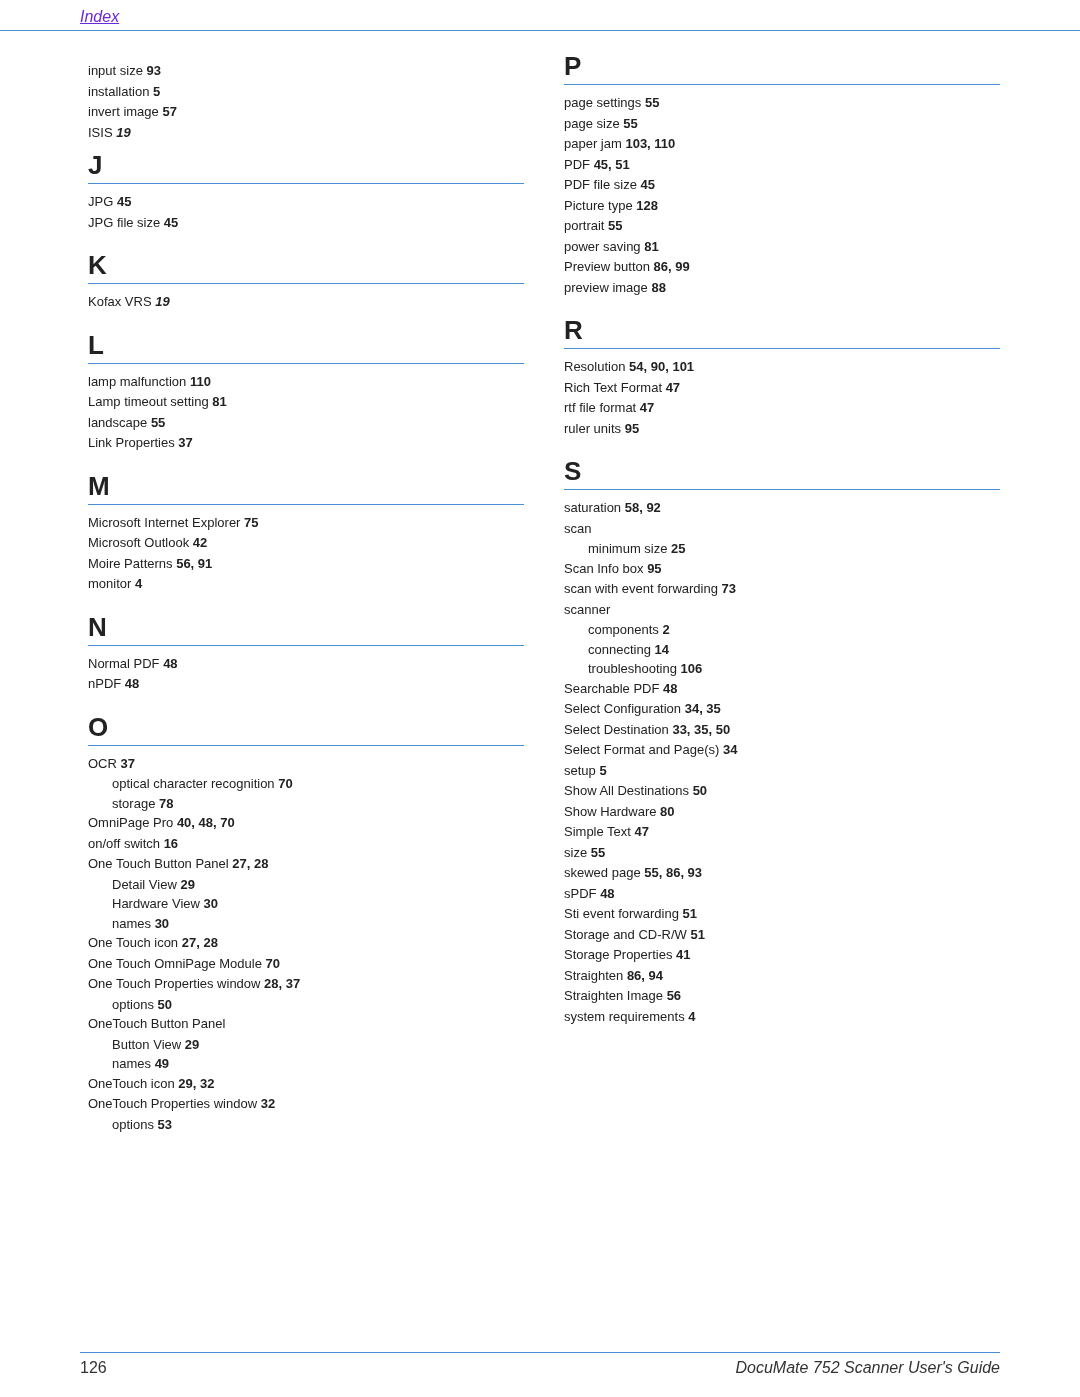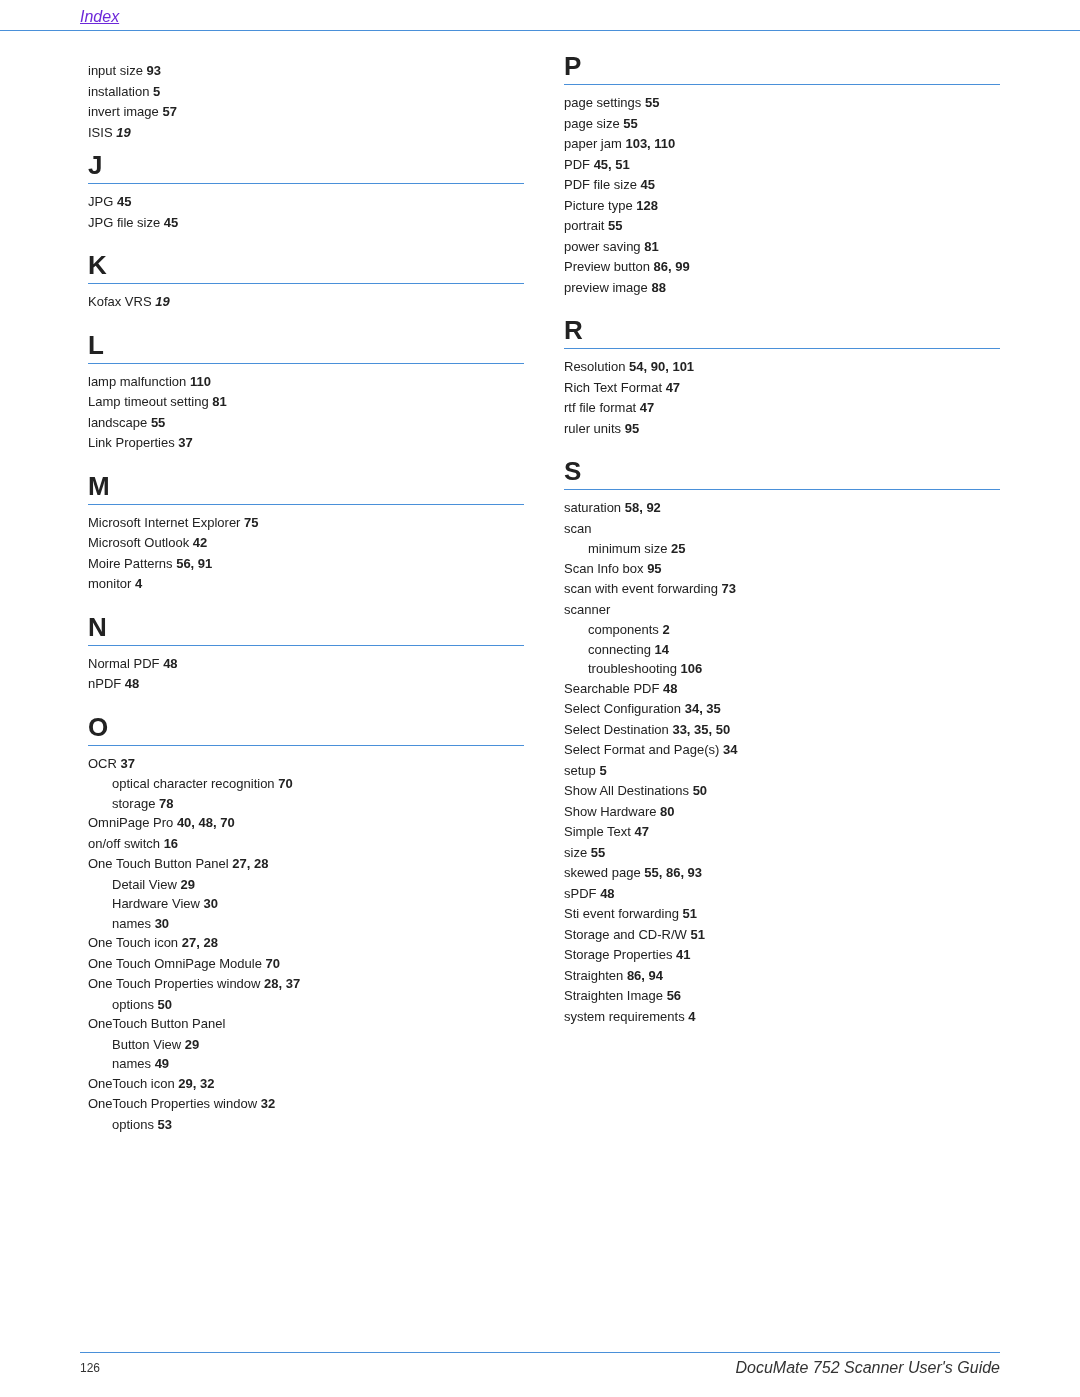--- a/index.html
+++ b/index.html
@@ -35,21 +35,21 @@
       bottom: 20px;
       left: 80px;
       right: 80px;
       display: flex;
       justify-content: space-between;
       align-items: center;
       border-top: 1px solid #4a90d9;
       padding-top: 6px;
     }
     .footer-page {
-      font-size: 12px;
+      font-size: 16px;
       color: #333;
     }
     .footer-title {
       font-size: 16px;
       font-style: italic;
       color: #333;
     }
     
     .content {
       display: flex;

